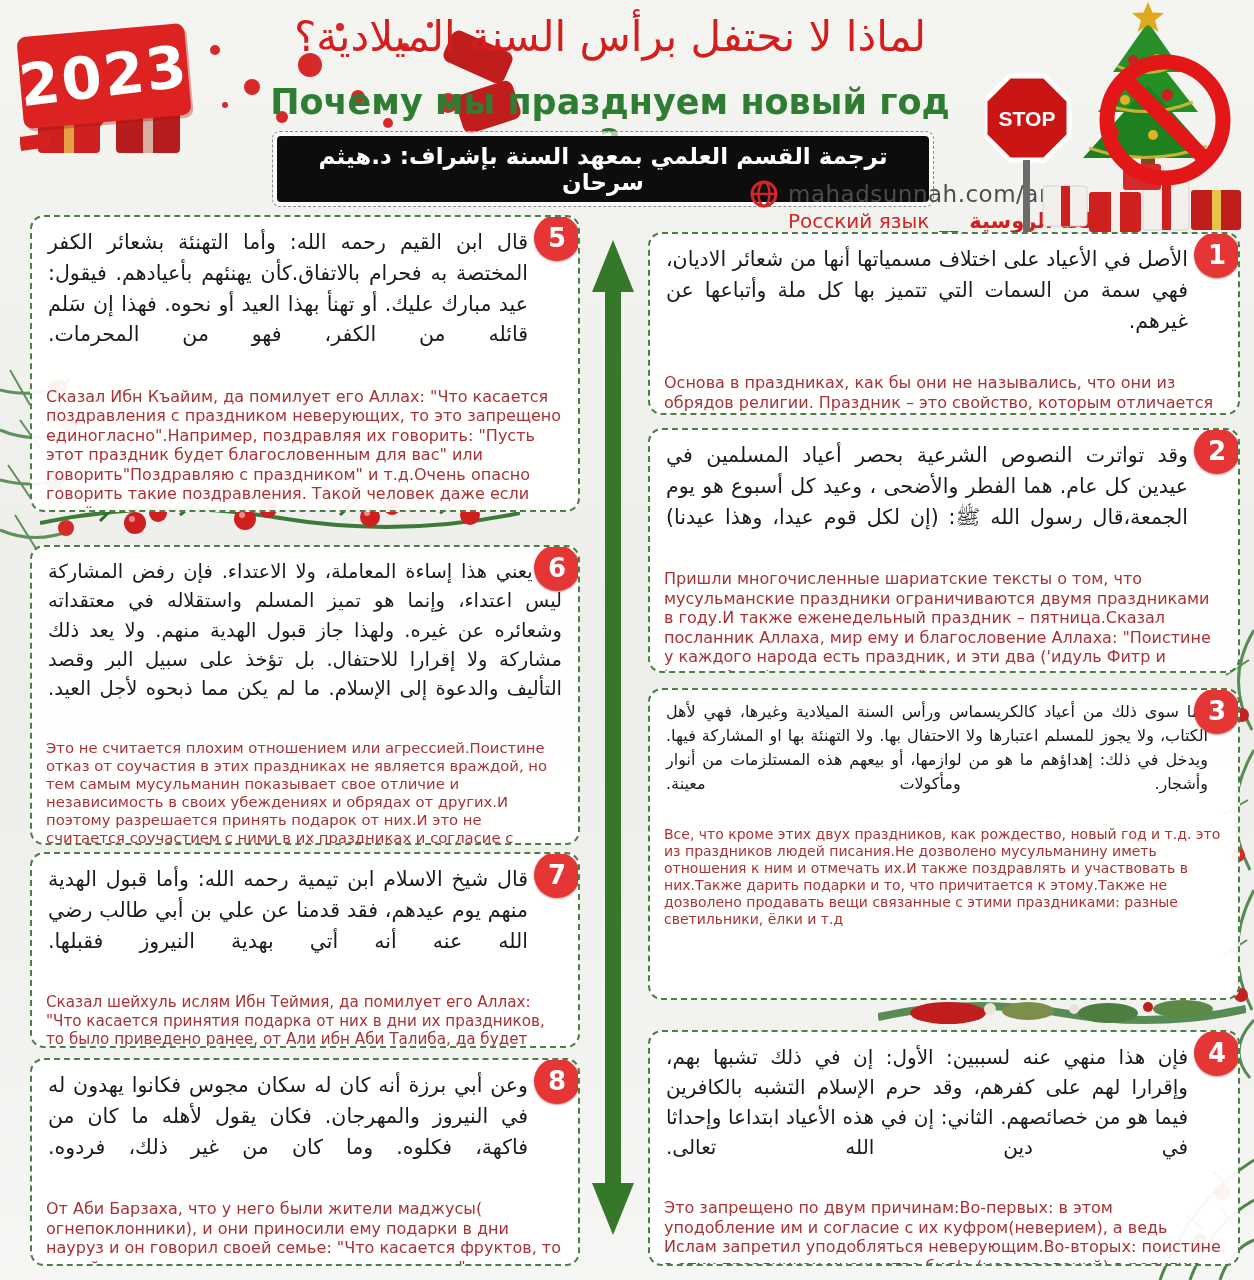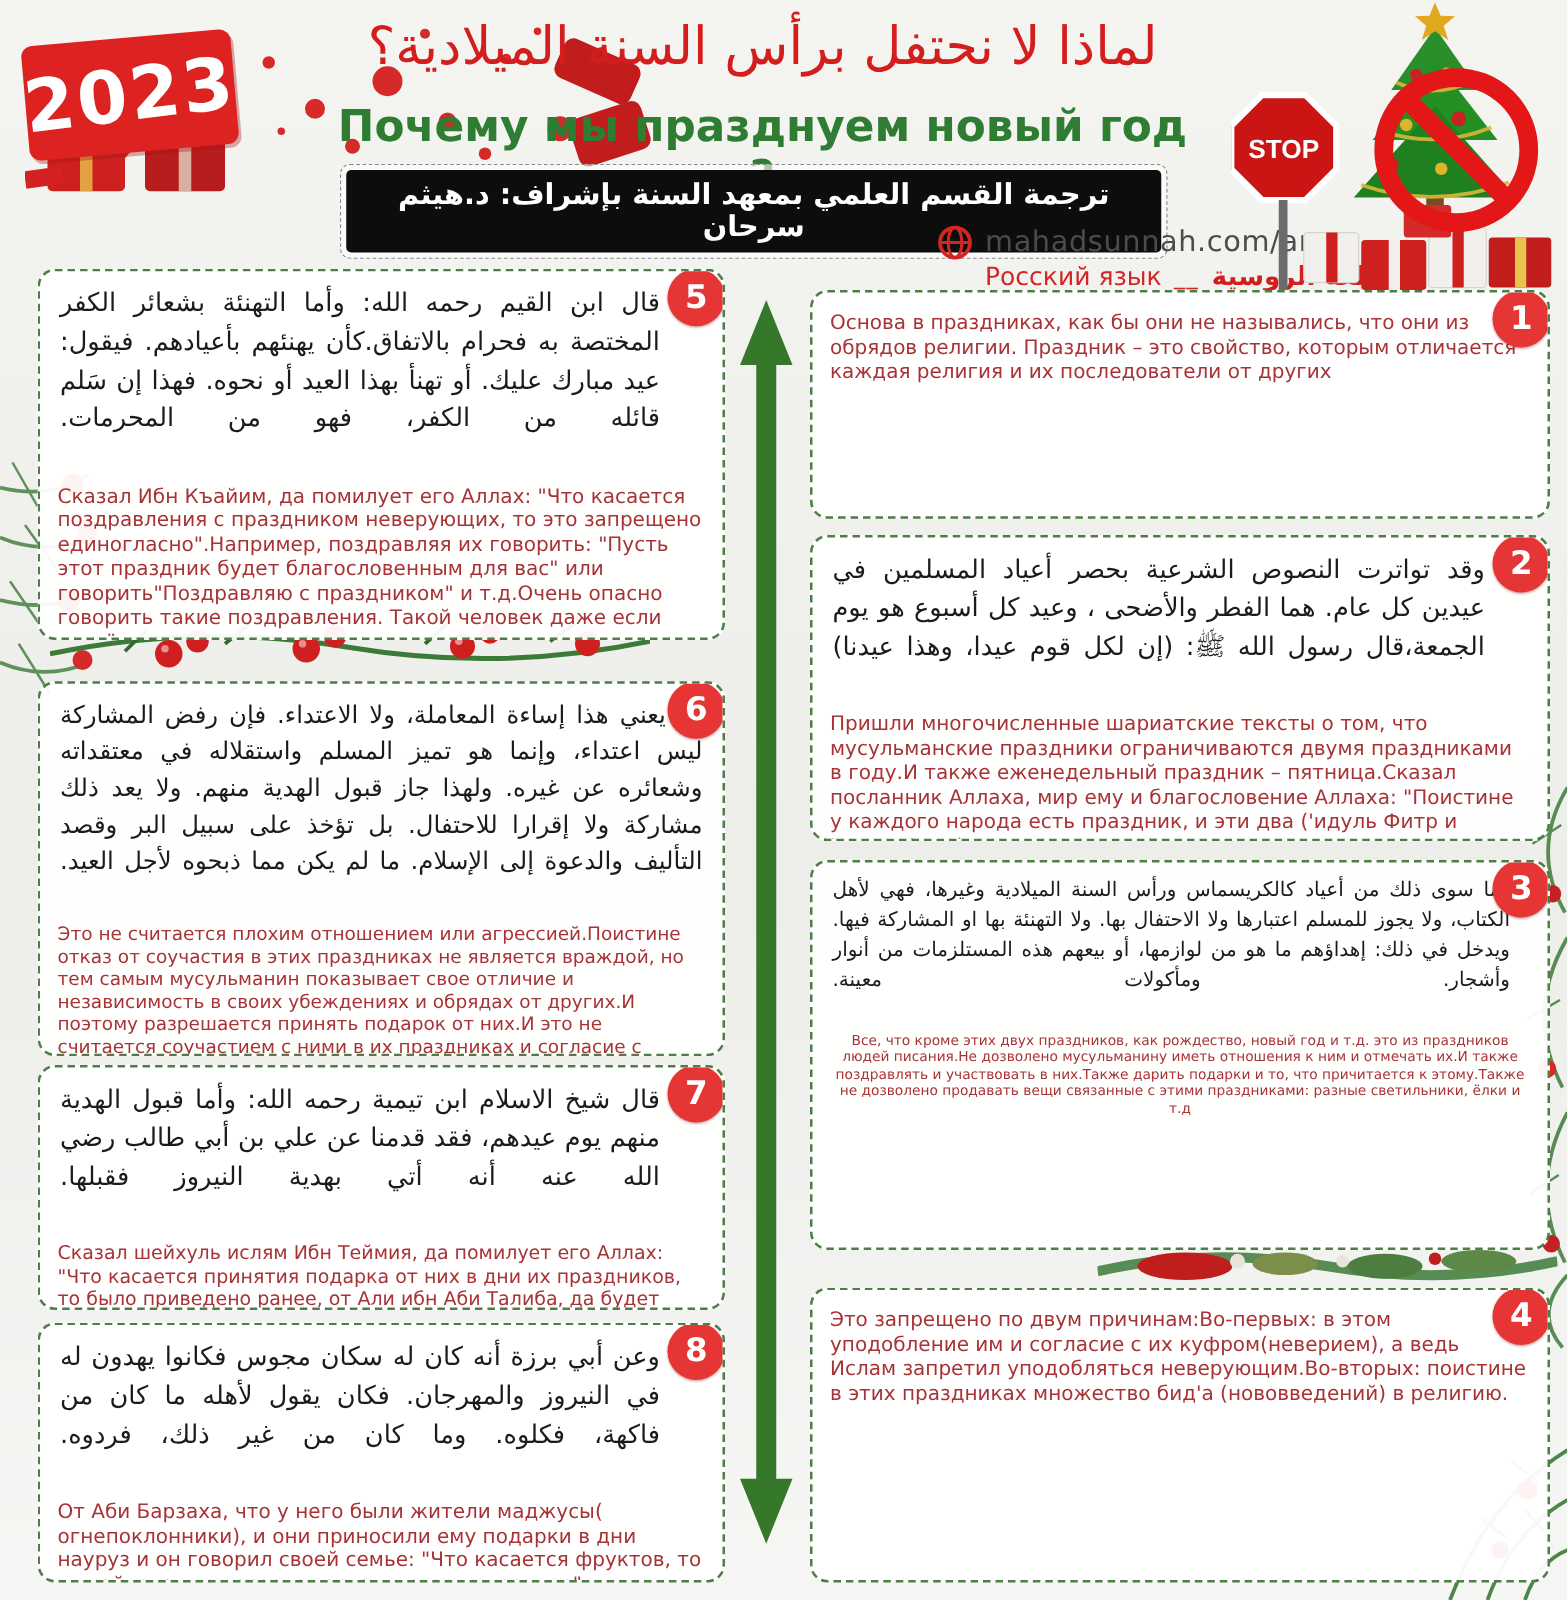--- a/index.html
+++ b/index.html
@@ -34,21 +34,21 @@
   .badge{position:absolute;top:-2px;right:-2px;width:46px;height:46px;border-radius:50%;
     background:#e53535;color:#fff;font-weight:bold;font-size:26px;
     display:flex;align-items:center;justify-content:center;
     box-shadow:0 1px 2px rgba(120,10,10,.4);}
   .ar{margin:2px 36px 6px 2px;direction:rtl;text-align:justify;color:#1b1b1b;
     font-size:20.5px;line-height:1.5;}
   .ar:after{content:"";display:inline-block;width:100%;}
   .ru{margin:6px 0 0 0;color:#a83336;font-size:16px;line-height:1.22;text-align:left;}
   .box.b2 .ru{font-size:16px;}
   .box.b3 .ar{font-size:16px;margin-right:16px;}
-  .box.b3 .ru{font-size:11px;text-align:center;}
+  .box.b3 .ru{font-size:14px;}
   .box.b4 .ar{font-size:20px;}
   .box.b6 .ar{font-size:19.5px;margin-right:2px;}
   .box.b6 .ru{font-size:14.8px;}
   .box.b7 .ru{font-size:15.2px;}
   
   .center-arrow{position:absolute;left:591px;top:240px;z-index:1;}
   
   .deco{position:absolute;z-index:0;}
   .deco-top{z-index:3;}
   .tree-wrap{position:absolute;left:985px;top:0;z-index:2;text-align:center;}
@@ -253,33 +253,35 @@
   </section>
 
   <section class="box b8" style="left:30px;top:1058px;width:550px;height:208px">
     <div class="badge">8</div>
     <p class="ar">وعن أبي برزة أنه كان له سكان مجوس فكانوا يهدون له في النيروز والمهرجان. فكان يقول لأهله ما كان من فاكهة، فكلوه. وما كان من غير ذلك، فردوه.</p>
     <p class="ru">От Аби Барзаха, что у него были жители маджусы( огнепоклонники), и они приносили ему подарки в дни науруз и он говорил своей семье: "Что касается фруктов, то кушайте, а что касается остального, то верните"</p>
   </section>
 
   <section class="box b1" style="left:648px;top:232px;width:592px;height:183px">
     <div class="badge">1</div>
+    <p class="ar">الأصل في الأعياد على اختلاف مسمياتها أنها من شعائر الاديان، فهي سمة من السمات التي تتميز بها كل ملة وأتباعها عن غيرهم.</p>
     <p class="ru">Основа в праздниках, как бы они не назывались, что они из обрядов религии. Праздник – это свойство, которым отличается каждая религия и их последователи от других</p>
   </section>
 
   <section class="box b2" style="left:648px;top:428px;width:592px;height:245px">
     <div class="badge">2</div>
     <p class="ar">وقد تواترت النصوص الشرعية بحصر أعياد المسلمين في عيدين كل عام. هما الفطر والأضحى ، وعيد كل أسبوع هو يوم الجمعة،قال رسول الله ﷺ: (إن لكل قوم عيدا، وهذا عيدنا)</p>
     <p class="ru">Пришли многочисленные шариатские тексты о том, что мусульманские праздники ограничиваются двумя праздниками в году.И также еженедельный праздник – пятница.Сказал посланник Аллаха, мир ему и благословение Аллаха: "Поистине у каждого народа есть праздник, и эти два ('идуль Фитр и 'идуль Адха) наши праздники"</p>
   </section>
 
   <section class="box b3" style="left:648px;top:688px;width:592px;height:312px">
     <div class="badge">3</div>
     <p class="ar">وما سوى ذلك من أعياد كالكريسماس ورأس السنة الميلادية وغيرها، فهي لأهل الكتاب، ولا يجوز للمسلم اعتبارها ولا الاحتفال بها. ولا التهنئة بها او المشاركة فيها. ويدخل في ذلك: إهداؤهم ما هو من لوازمها، أو بيعهم هذه المستلزمات من أنوار وأشجار. ومأكولات معينة.</p>
     <p class="ru">Все, что кроме этих двух праздников, как рождество, новый год и т.д. это из праздников людей писания.Не дозволено мусульманину иметь  отношения к ним и отмечать их.И также поздравлять и участвовать в них.Также дарить подарки и то, что причитается к этому.Также не дозволено продавать вещи связанные с этими праздниками: разные светильники, ёлки и т.д</p>
   </section>
 
   <section class="box b4" style="left:648px;top:1030px;width:592px;height:236px">
     <div class="badge">4</div>
+    <p class="ar">فإن هذا منهي عنه لسببين: الأول: إن في ذلك تشبها بهم، وإقرارا لهم على كفرهم، وقد حرم الإسلام التشبه بالكافرين فيما هو من خصائصهم. الثاني: إن في هذه الأعياد ابتداعا وإحداثا في دين الله تعالى.</p>
     <p class="ru">Это запрещено по двум причинам:Во-первых: в этом уподобление им и согласие с их куфром(неверием), а ведь Ислам запретил уподобляться неверующим.Во-вторых: поистине в этих праздниках множество бид'а (нововведений) в религию.</p>
   </section>
 
 </div>
 
 </body></html>

